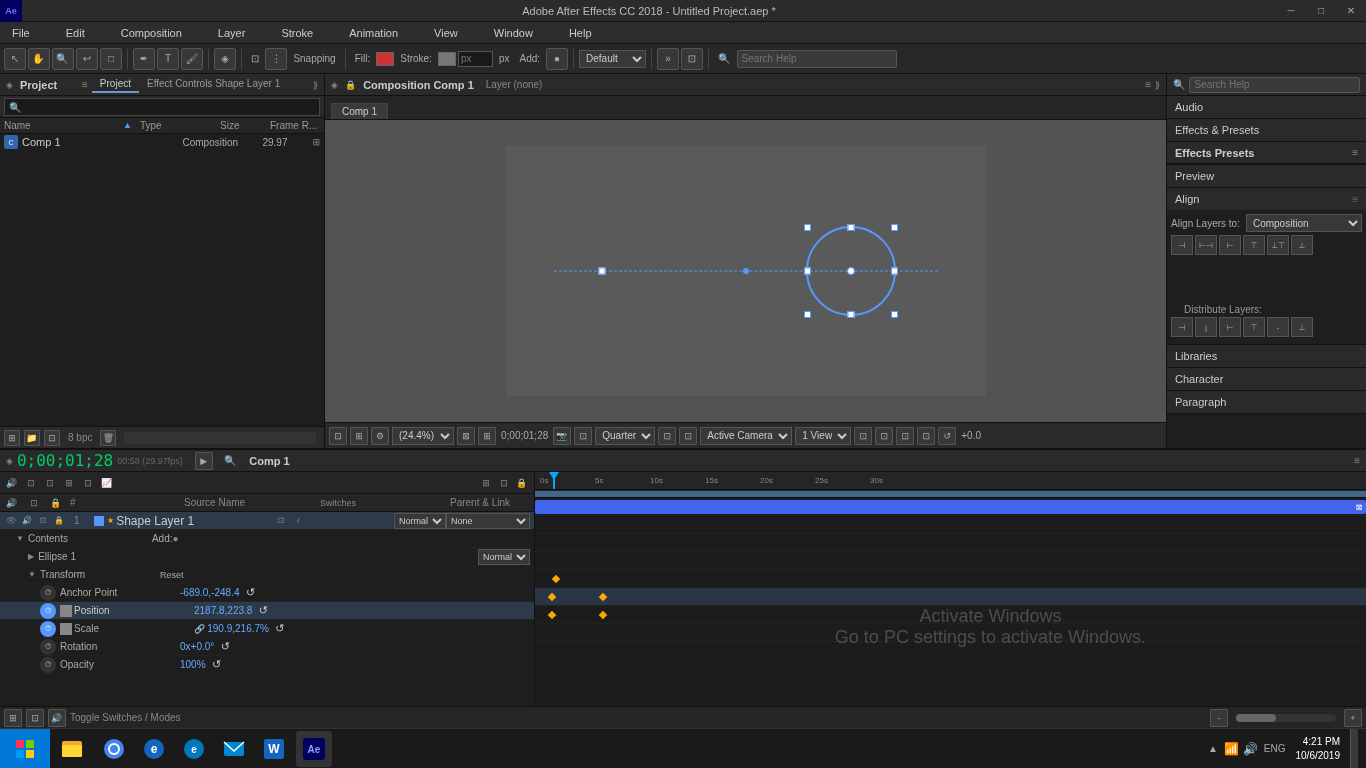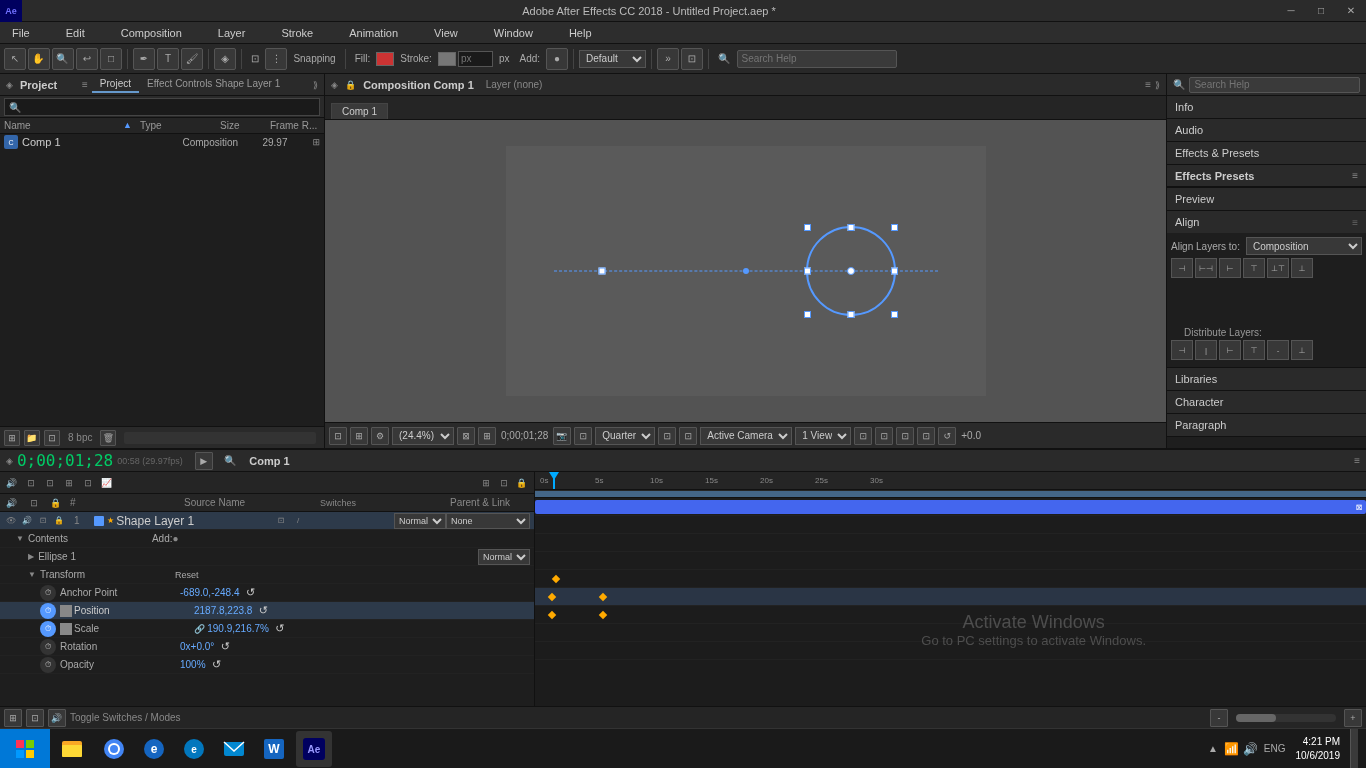--- a/index.html
+++ b/index.html
@@ -123,21 +123,21 @@
     .work-bar { position: absolute; height: 6px; background: #446688; top: 1px; left: 30px; right: 0; }
 
     
     .layer-color { width: 10px; height: 10px; border-radius: 1px; margin-right: 3px; }
     .layer-blue { background: #5599ff; }
 
     
     .prop-row { height: 18px; display: flex; align-items: center; padding: 0 4px 0 24px; border-bottom: 1px solid #222; }
     .prop-name { width: 120px; font-size: 10px; color: #aaa; }
     .prop-value { font-size: 10px; color: #66aaff; cursor: pointer; }
-    .prop-reset { font-size: 9px; color: #aaa; margin-left: 15px; cursor: pointer; }
+    .prop-reset { font-size: 9px; color: #aaa; margin-left: 0; cursor: pointer; }
 
     
     #tl-bottom { height: 22px; background: #252525; border-top: 1px solid #111; display: flex; align-items: center; padding: 0 4px; gap: 4px; }
 
     
     .section-toggle { margin-left: auto; color: #666; font-size: 10px; }
 
     
     #taskbar { width: 100%; height: 40px; background: #1a1a1a; display: flex; align-items: center; border-top: 1px solid #333; position: absolute; bottom: 0; left: 0; }
     #taskbar-start { width: 50px; height: 40px; background: #0078d7; display: flex; align-items: center; justify-content: center; cursor: pointer; }
@@ -347,25 +347,20 @@
       </div>
     </div>
 
     <div id="right-panel">
 
       <div class="search-help-bar">
         <span style="font-size:10px;color:#888;margin-right:4px;">🔍</span>
         <input class="search-help-input" placeholder="Search Help" style="">
       </div>
 
-      <div class="right-section">
-        <div class="right-section-header">
-          <span class="right-section-title">Info</span>
-        </div>
-      </div>
 
       <div class="right-section">
         <div class="right-section-header">
           <span class="right-section-title">Audio</span>
         </div>
       </div>
 
       <div class="right-section">
         <div class="right-section-header">
           <span class="right-section-title">Effects &amp; Presets</span>
@@ -646,21 +641,21 @@
       <div style="width:100px;height:8px;background:#333;border-radius:4px;margin:0 4px;">
         <div style="width:40%;height:8px;background:#666;border-radius:4px;"></div>
       </div>
       <div class="cf-btn">+</div>
     </div>
   </div>
 </div>
 
 <div id="activate-watermark">
   <div>Activate Windows</div>
-  <div style="font-size:13px;">Go to PC settings to activate Windows.</div>
+  <div style="font-size:18px;">Go to PC settings to activate Windows.</div>
 </div>
 
 <div id="taskbar">
   <div id="taskbar-start">
     <svg width="18" height="18" viewBox="0 0 18 18">
       <rect x="0" y="0" width="8" height="8" fill="#f35"></rect>
       <rect x="10" y="0" width="8" height="8" fill="#7c0"></rect>
       <rect x="0" y="10" width="8" height="8" fill="#09f"></rect>
       <rect x="10" y="10" width="8" height="8" fill="#fc0"></rect>
     </svg>

